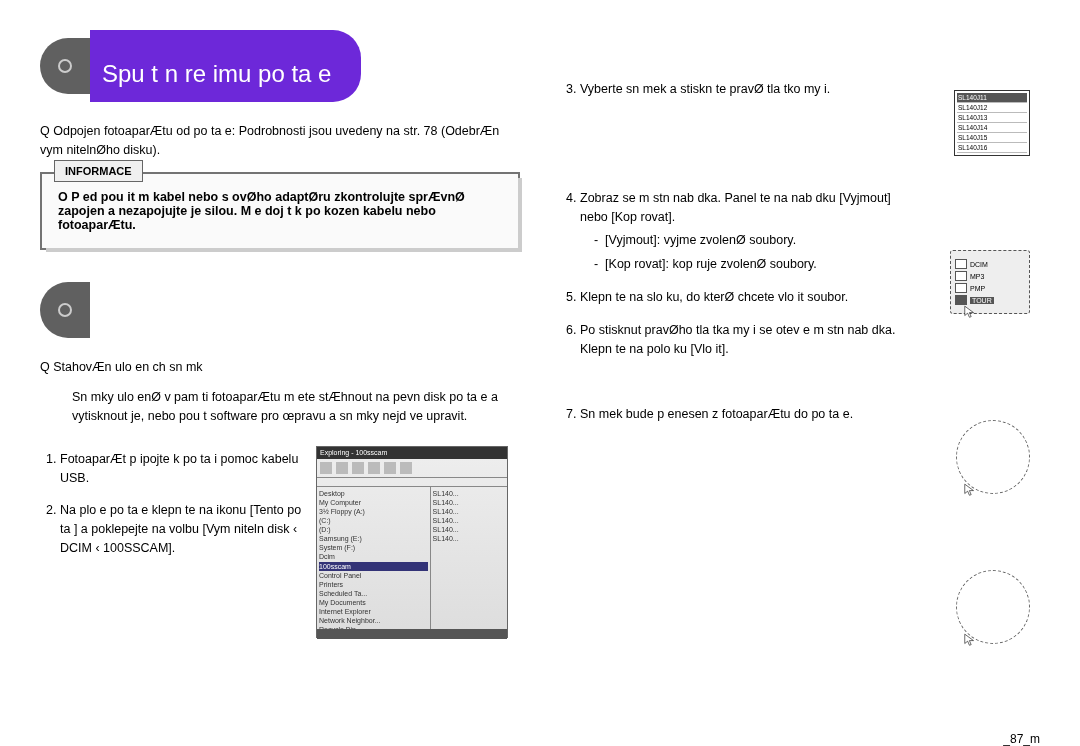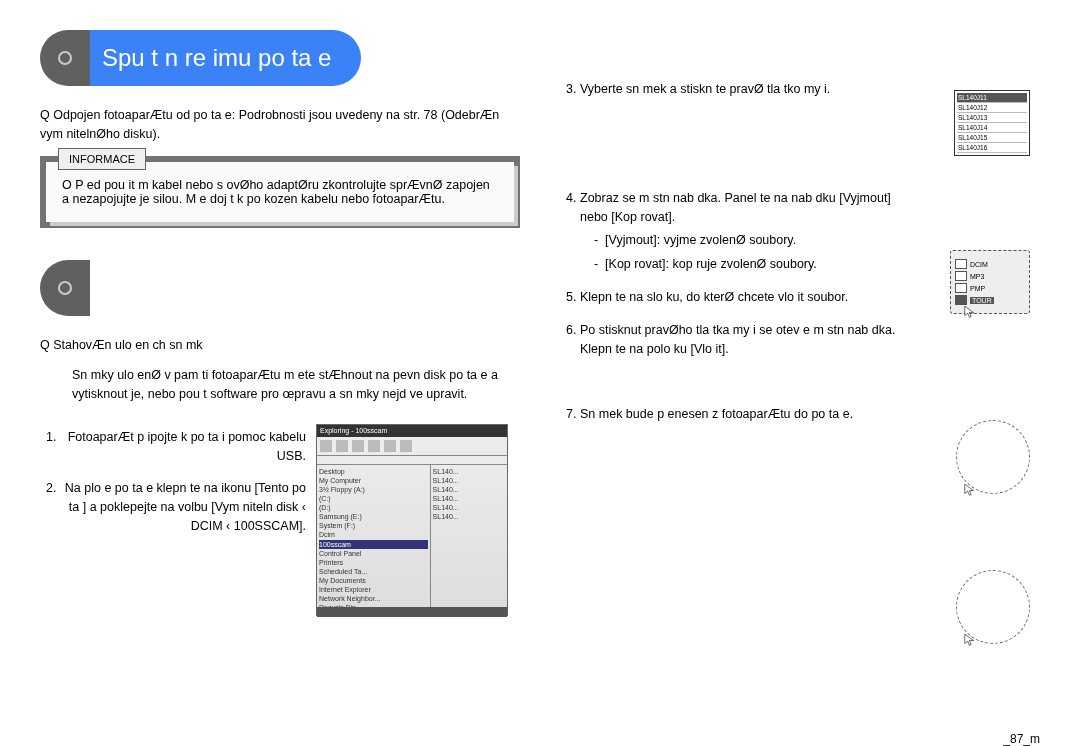--- a/index.html
+++ b/index.html
@@ -44,39 +44,40 @@
     width: 10px;
     height: 10px;
     border: 2px solid #ccc;
     border-radius: 50%;
   }
   .banner-title {
     height: 56px;
     line-height: 56px;
     color: #fff;
     font-size: 24px;
-    padding: 0 30px 0 12px;
-    background: #3b82f6;
+    padding: 16px 30px 0 12px;
+    background: #6d28d9;
     border-top-right-radius: 28px;
     border-bottom-right-radius: 28px;
     white-space: nowrap;
   }
   .para {
     margin-bottom: 12px;
     line-height: 1.5;
   }
   .indent {
     margin-left: 32px;
   }
   .info-box {
-    border: 6px solid #737373;
+    border: 2px solid #737373;
     padding: 16px;
     margin: 12px 0 24px 0;
     position: relative;
     background: #fafafa;
+    font-weight: bold;
   }
   .info-tab {
     position: absolute;
     top: -14px;
     left: 12px;
     background: #f0f0f0;
     border: 1px solid #666;
     padding: 4px 10px;
     font-size: 11px;
   }
@@ -255,21 +256,21 @@
           <div class="cap-dot"></div>
         </div>
     </div>
 
     <div class="para">
       <span>Q</span><span> StahovÆn  ulo en ch sn mk</span>
     </div>
     <div class="para indent">Sn mky ulo enØ v pam ti fotoaparÆtu m ete stÆhnout na pevn  disk po ta e a vytisknout je, nebo pou t software pro œpravu a sn mky nejd ve upravit.</div>
 
     <div style="display:flex; gap:10px;">
-      <ol class="steps" style="flex:1;text-align:right;">
+      <ol class="steps" style="flex:1;">
         <li>FotoaparÆt p ipojte k po ta i pomoc  kabelu USB.</li>
         <li>Na plo e po ta e klepn te na ikonu [Tento po ta ] a poklepejte na volbu [Vym niteln  disk  ‹  DCIM  ‹  100SSCAM].</li>
       </ol>
       <div class="screenshot">
         <div class="titlebar">Exploring - 100sscam</div>
         <div class="toolbar">
           <div class="tbicon"></div>
             <div class="tbicon"></div>
             <div class="tbicon"></div>
           <div class="tbicon"></div>

